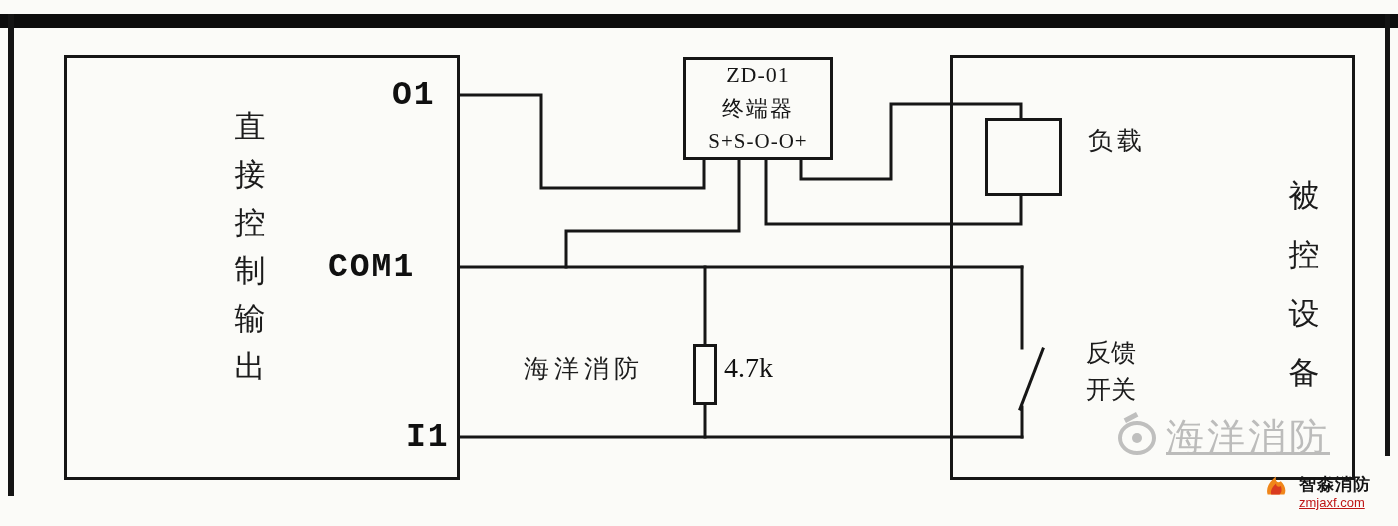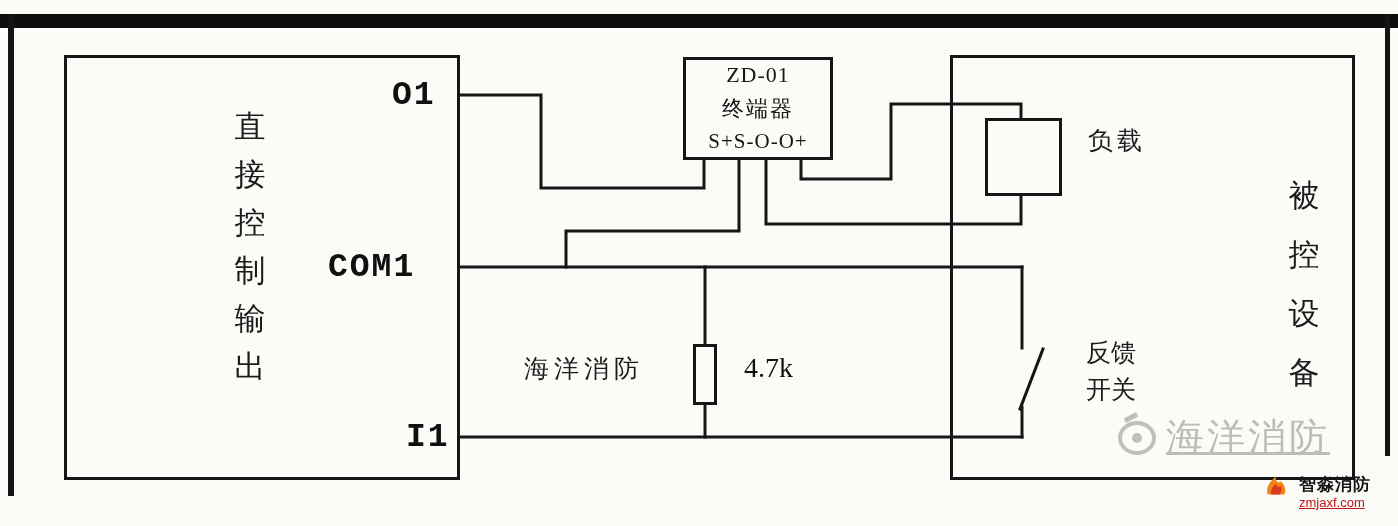--- a/index.html
+++ b/index.html
@@ -69,21 +69,21 @@
     position: absolute;
     font-size: 25px;
     color: #1c1c1c;
     font-family: "Liberation Serif", serif;
   }
   .load-label     { left: 1088px; top: 124px; letter-spacing: 4px; }
   .resistor-label { left: 524px;  top: 352px; letter-spacing: 5px; }
   .switch-label   { left: 1086px; top: 334px; line-height: 37px; }
 
   .resistor-value {
-    position: absolute; left: 744px; top: 352px;
+    position: absolute; left: 724px; top: 352px;
     font-family: "Liberation Serif", serif;
     font-size: 28px; color: #111;
   }
 
   
   .ocean-wm {
     position: absolute; left: 1118px; top: 412px;
     display: flex; align-items: center; gap: 10px;
     opacity: 0.55;
   }

